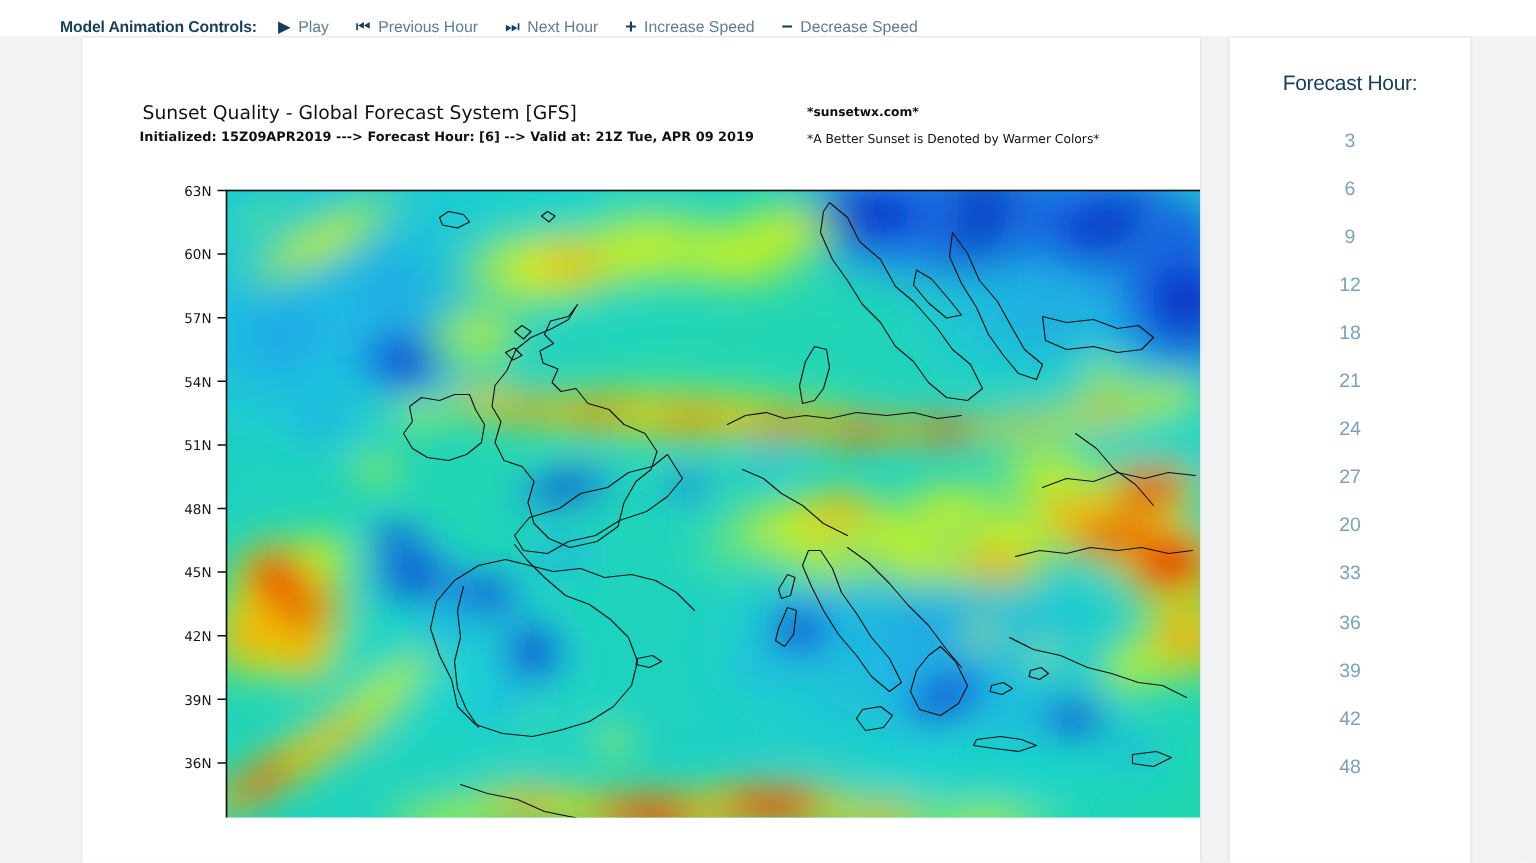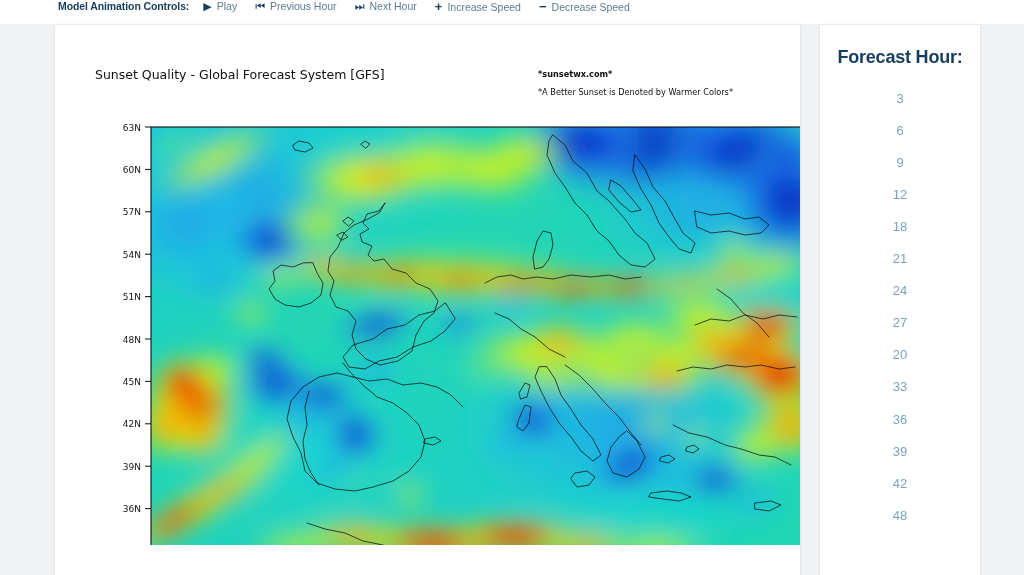--- a/index.html
+++ b/index.html
@@ -20,22 +20,22 @@
   }
 
   
   .controls-bar {
     position: absolute;
     left: 0; top: 0;
     width: 1024px;
     height: 24px;
     background: #ffffff;
     display: flex;
-    align-items: flex-start;
-    padding-left: 58px;
+    align-items: flex-end;
+    padding-left: 40px;
     box-sizing: border-box;
     white-space: nowrap;
   }
   .controls-label {
     font-size: 10.5px;
     font-weight: bold;
     color: #173d5e;
     letter-spacing: -0.1px;
     margin-right: 14px;
   }
@@ -131,22 +131,22 @@
     left: 820px;
     top: 25px;
     width: 160px;
     height: 560px;
     background: #ffffff;
     box-shadow: 0 0 3px rgba(0,0,0,0.10);
     text-align: center;
   }
   .hour-title {
     margin-top: 22px;
-    font-size: 18px;
-    font-weight: bold;
+    font-size: 14px;
+    font-weight: normal;
     color: #173d5e;
     letter-spacing: -0.2px;
   }
   .hour-list {
     margin-top: 14px;
   }
   .hour-item {
     display: block;
     font-size: 13px;
     color: #7aa3bd;
@@ -193,20 +193,21 @@
     <a class="ctrl">
       <span class="glyph minus">−</span>
       <span>Decrease Speed</span>
     </a>
   </div>
 
   <div class="map-card">
 
     <div class="fig-head">
       <div class="fig-title">Sunset Quality - Global Forecast System [GFS]</div>
+      <div class="fig-subtitle">Initialized: 15Z09APR2019 ---&gt; Forecast Hour: [6] --&gt; Valid at: 21Z Tue, APR 09 2019</div>
       <div class="fig-source">*sunsetwx.com*</div>
       <div class="fig-note">*A Better Sunset is Denoted by Warmer Colors*</div>
     </div>
 
     <div class="map-wrap">
       <svg width="745" height="520" viewBox="0 0 745 520">
         <defs>
 
           <linearGradient id="baseField" x1="0" y1="0" x2="1" y2="1">
             <stop offset="0%" stop-color="#19c7d8"></stop>

